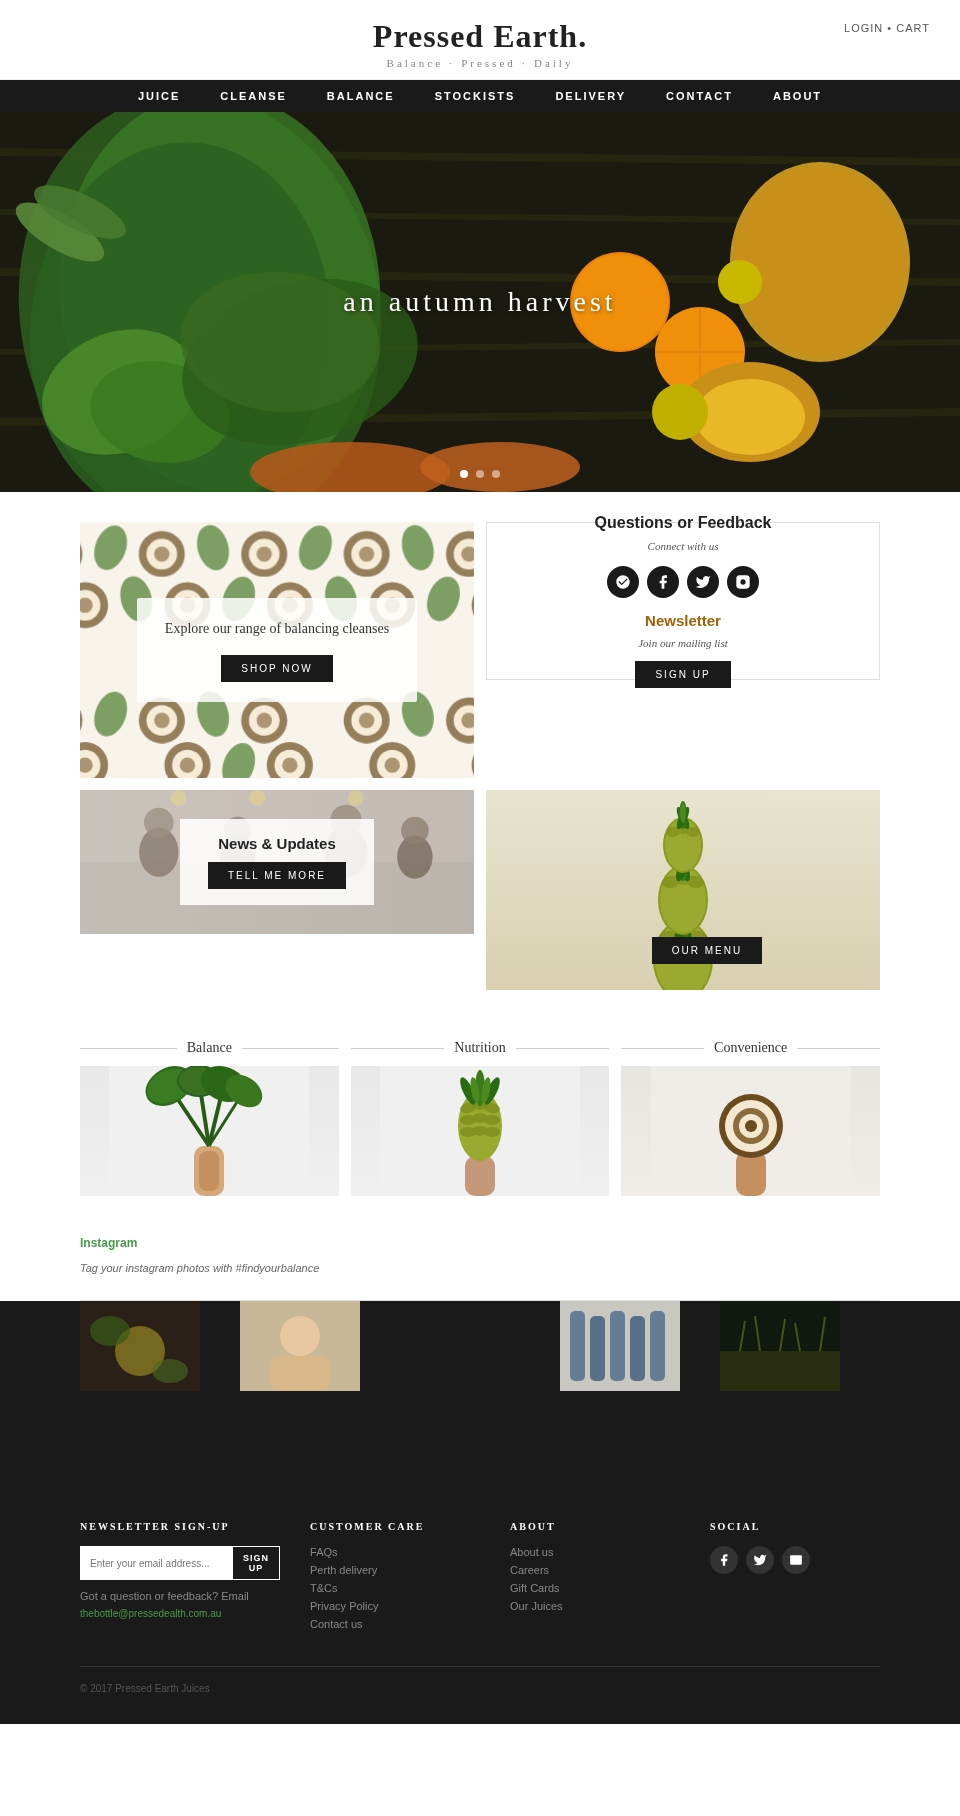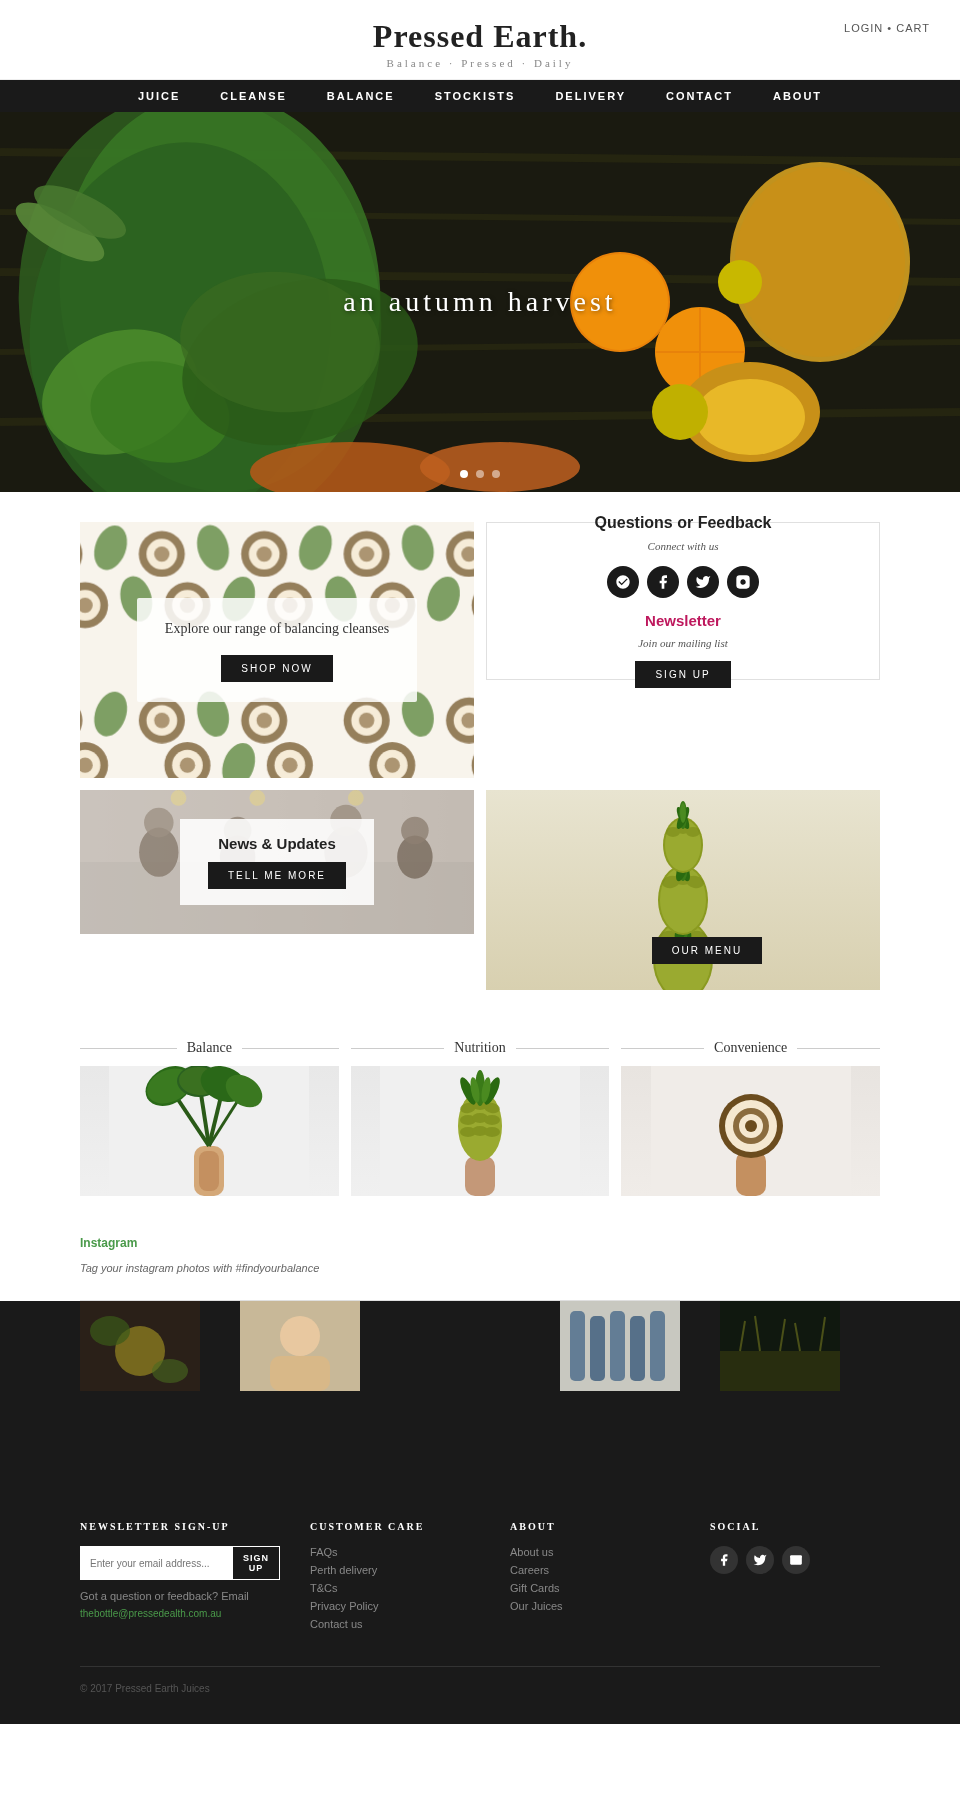--- a/index.html
+++ b/index.html
@@ -36,21 +36,21 @@
     .cleanse-card-content p { font-size: 14px; color: #333; margin-bottom: 14px; font-family: Georgia, serif; line-height: 1.5; }
     .btn-dark { background: #1a1a1a; color: #fff; border: none; padding: 8px 20px; font-size: 10px; letter-spacing: 2px; cursor: pointer; font-family: Arial, sans-serif; }
 
     
     .social-card { background: #fff; border: 1px solid #e0e0e0; height: 158px; display: flex; flex-direction: column; align-items: center; justify-content: center; gap: 8px; padding: 20px; }
     .social-card-title { font-size: 16px; font-weight: 700; color: #222; text-align: center; font-family: Arial, sans-serif; }
     .social-card-sub { font-size: 11px; color: #555; text-align: center; font-family: Georgia, serif; font-style: italic; }
     .social-icons { display: flex; gap: 8px; margin: 6px 0; }
     .social-icon-circle { width: 32px; height: 32px; border-radius: 50%; background: #1a1a1a; display: flex; align-items: center; justify-content: center; cursor: pointer; }
     .social-icon-circle svg { width: 16px; height: 16px; fill: #fff; }
-    .newsletter-title { font-size: 15px; font-weight: 700; color: #be185d; font-family: Arial, sans-serif; }
+    .newsletter-title { font-size: 15px; font-weight: 700; color: #a16207; font-family: Arial, sans-serif; }
     .newsletter-sub { font-size: 11px; color: #555; font-family: Georgia, serif; font-style: italic; }
 
     
     .news-card { height: 144px; background: #b8c4ba; display: flex; align-items: center; justify-content: center; position: relative; overflow: hidden; }
     .news-card-content { position: relative; z-index: 2; text-align: center; background: rgba(255,255,255,0.85); padding: 16px 24px; }
     .news-card-content h3 { font-size: 15px; color: #222; margin-bottom: 10px; font-family: Arial, sans-serif; font-weight: 700; }
 
     
     .menu-card { height: 200px; background: #d4c88a; display: flex; align-items: flex-end; justify-content: center; padding-bottom: 16px; position: relative; overflow: hidden; }
 

